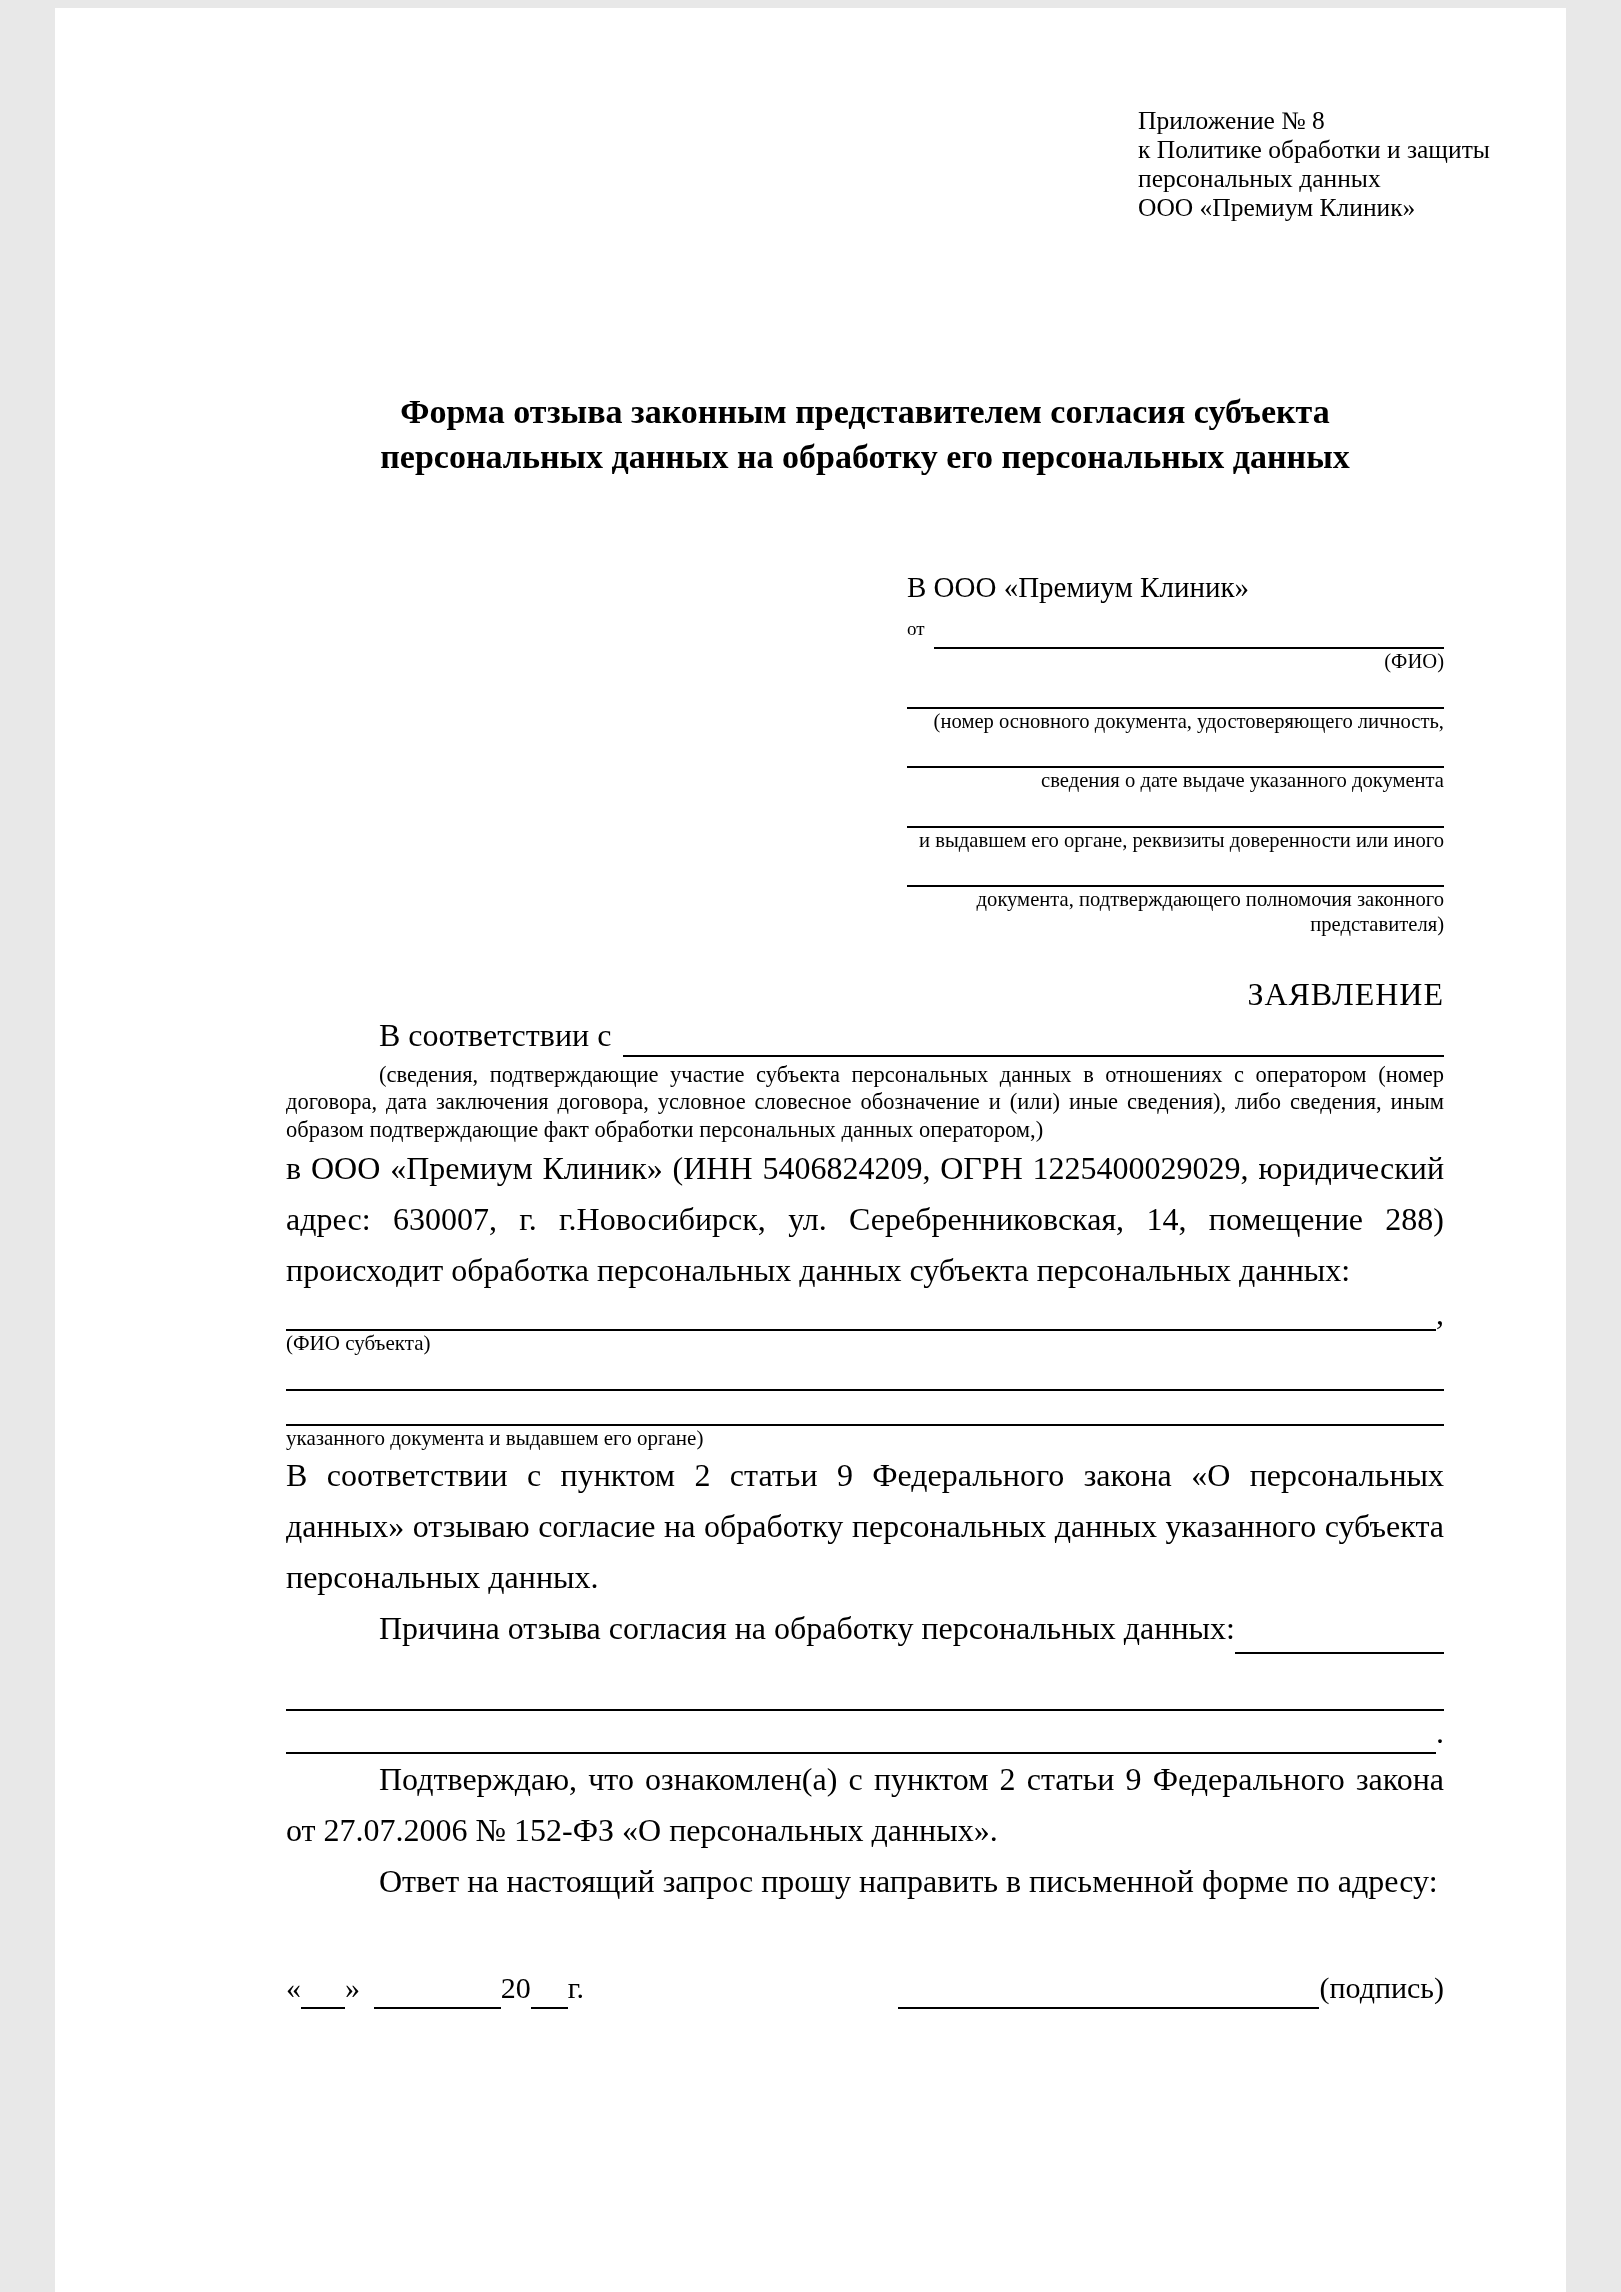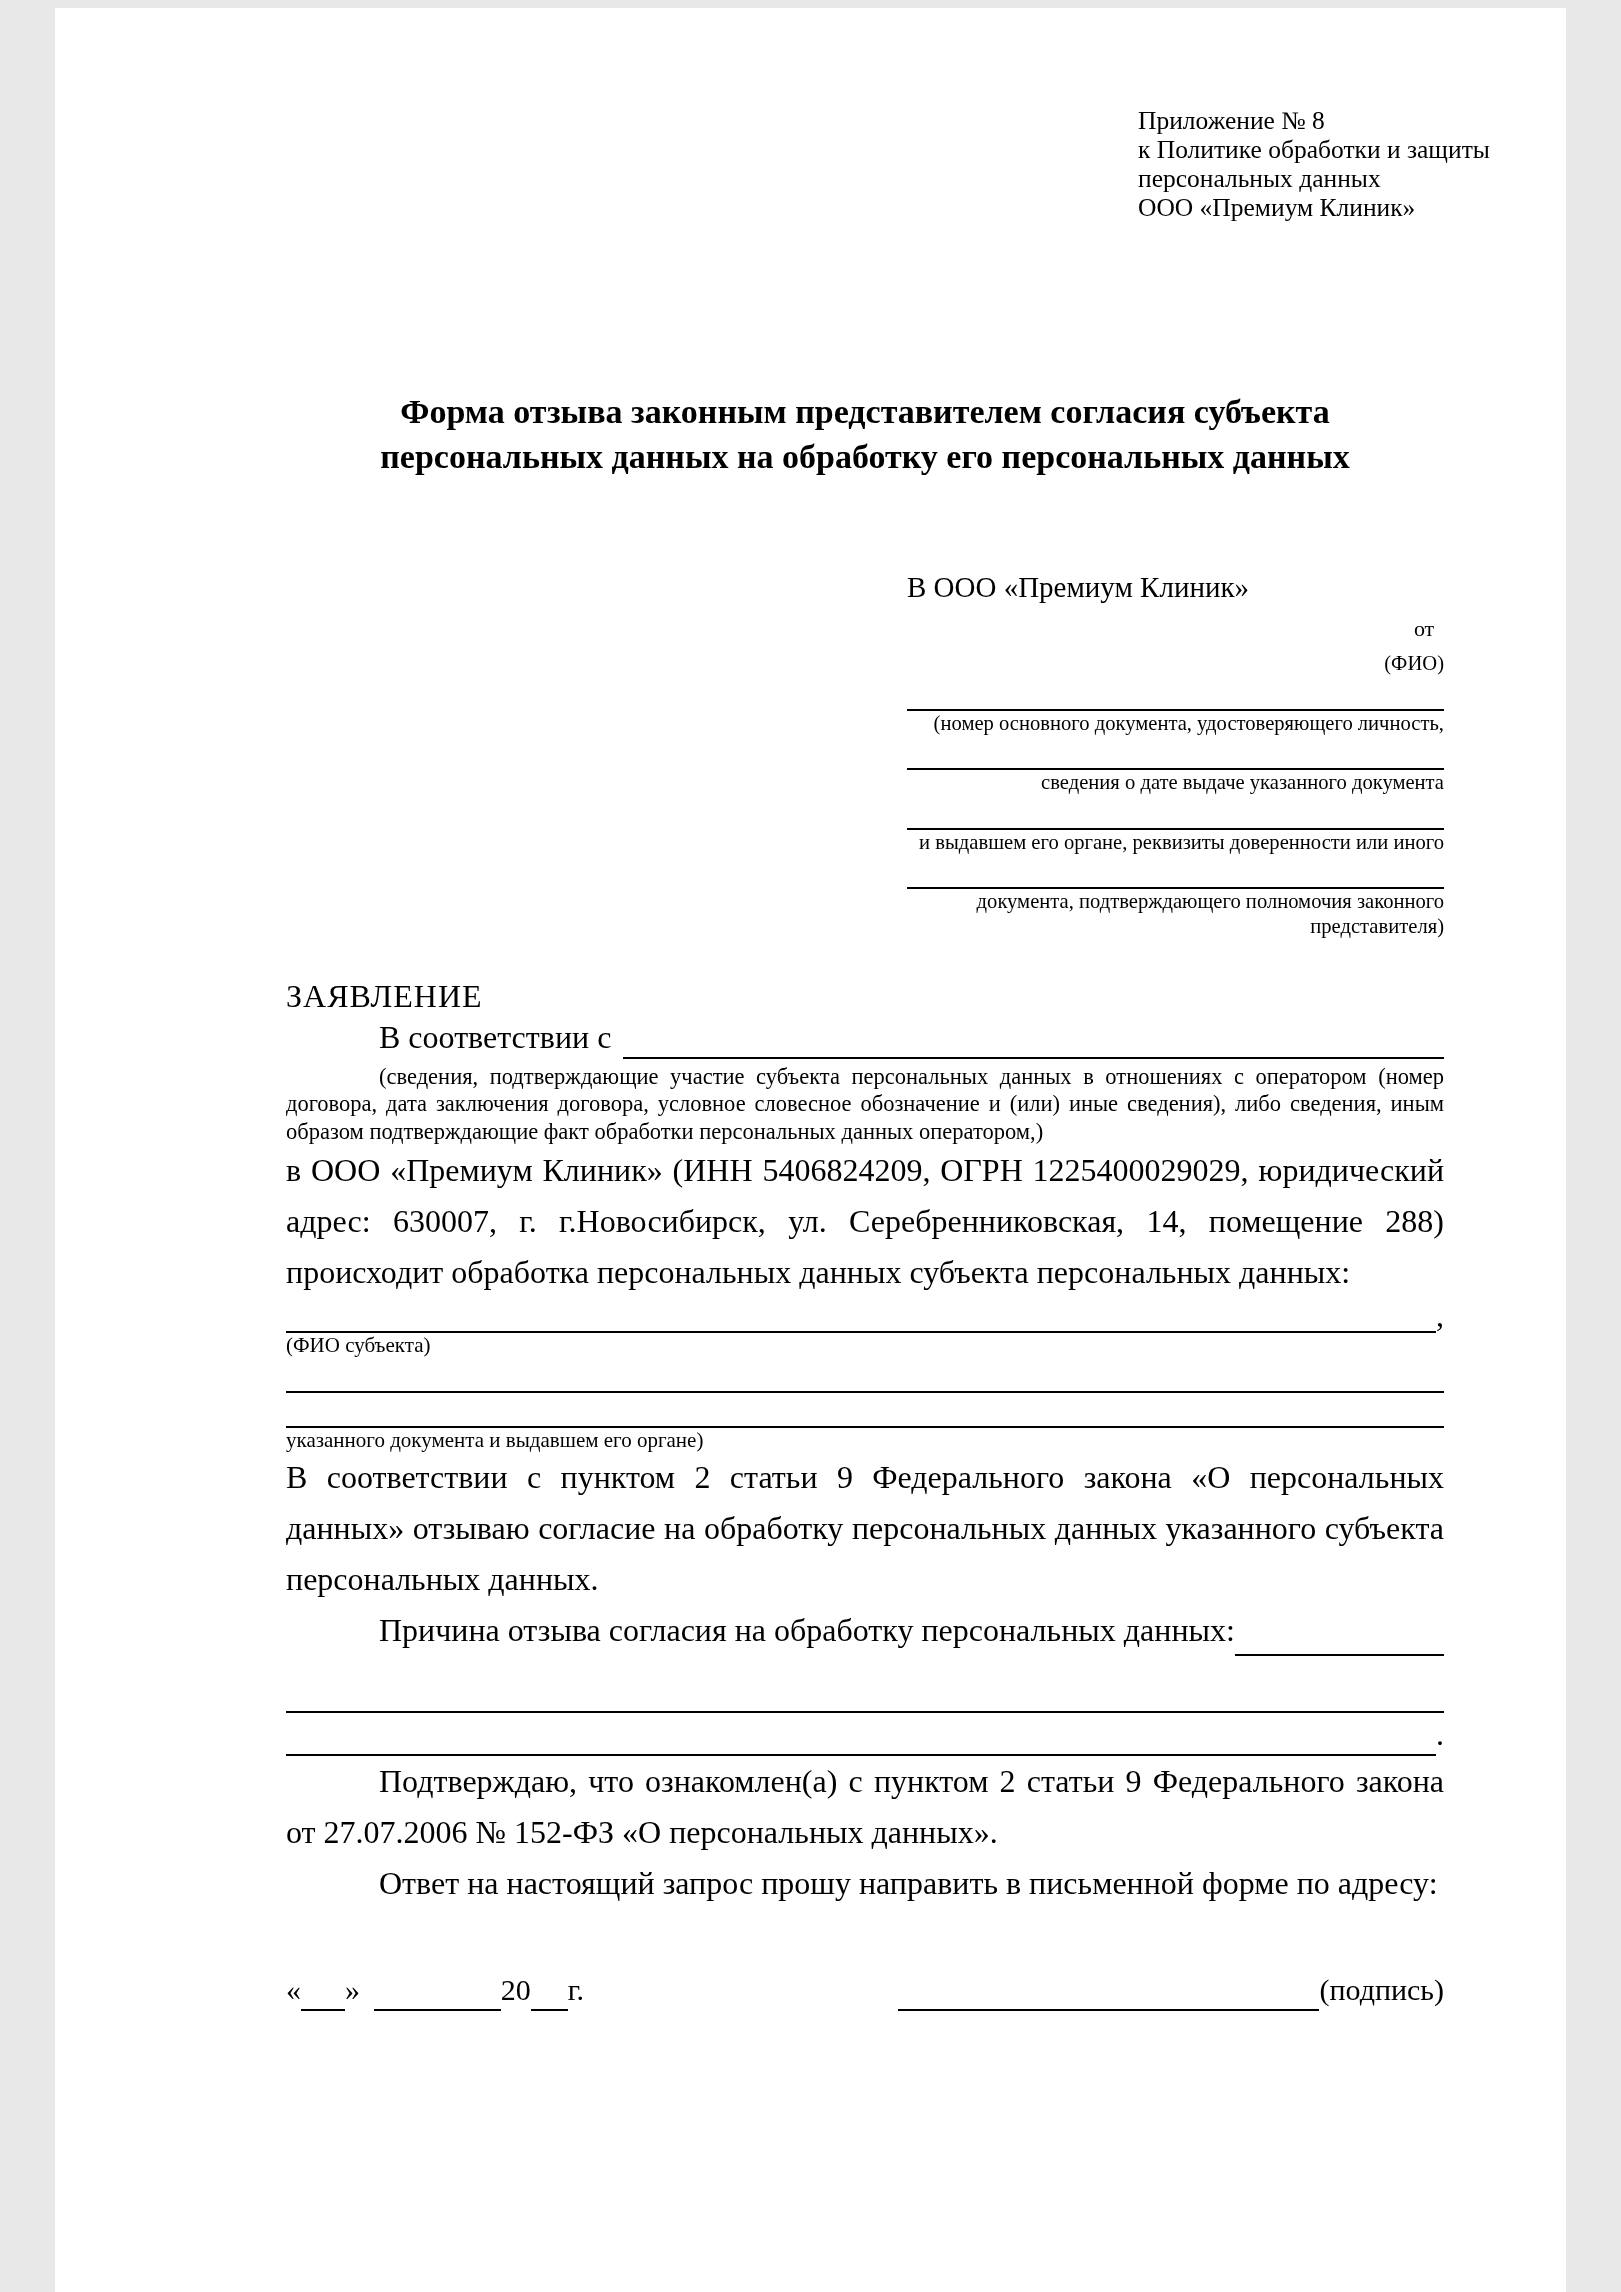--- a/index.html
+++ b/index.html
@@ -17,29 +17,29 @@
   
   .header-note { margin-left:852px; font-size:25.5px; line-height:29px; }
   .header-note div { white-space:nowrap; }
 
   
   .doc-title { margin-top:167px; text-align:center; font-weight:bold; font-size:34px; line-height:45px; }
 
   
   .addressee { margin-top:88px; margin-left:621px; }
   .addr-to { font-size:29px; line-height:41px; }
-  .addr-from-row { display:flex; align-items:flex-end; font-size:22px; line-height:41px;flex-direction:column; }
+  .addr-from-row { display:flex; align-items:flex-end; font-size:19px; line-height:41px; }
   .addr-from-label { margin-right:9.8px; }
   .blank { border-bottom:2px solid #000; }
   .grow { flex:1 1 auto; }
   .addr-blank { height:33px; border-bottom:2px solid #000; }
   .addr-caption { font-size:20.6px; line-height:24.5px; text-align:right; }
 
   
-  .statement-heading { margin-top:39px; text-align:left; font-size:32px; line-height:39px; letter-spacing:1px; }
+  .statement-heading { margin-top:39px; text-align:right; font-size:32px; line-height:39px; letter-spacing:1px; }
   .intro-row { display:flex; align-items:flex-end; font-size:32px; line-height:43px; }
   .intro-indent { width:93px; flex:0 0 auto; }
   .intro-label { margin-right:11.8px; white-space:nowrap;font-family:Liberation Serif, serif; }
   .small-note { margin:3.9px 0 0 0; font-size:22.5px; line-height:27.4px; text-align:justify; text-indent:93px; }
   .body-par { margin:0; font-size:32px; line-height:51px; text-align:justify; }
   .indent-par { text-indent:93px; }
   .blank-row { display:flex; align-items:flex-end; height:35px; font-size:32px; line-height:35px; }
   .cap-center { font-size:21px; line-height:24.5px; text-align:left; }
   .reason-row { display:flex; align-items:flex-end; font-size:32px; line-height:51px;font-family:Liberation Serif, serif; }
   .reason-label { white-space:pre-wrap; }

